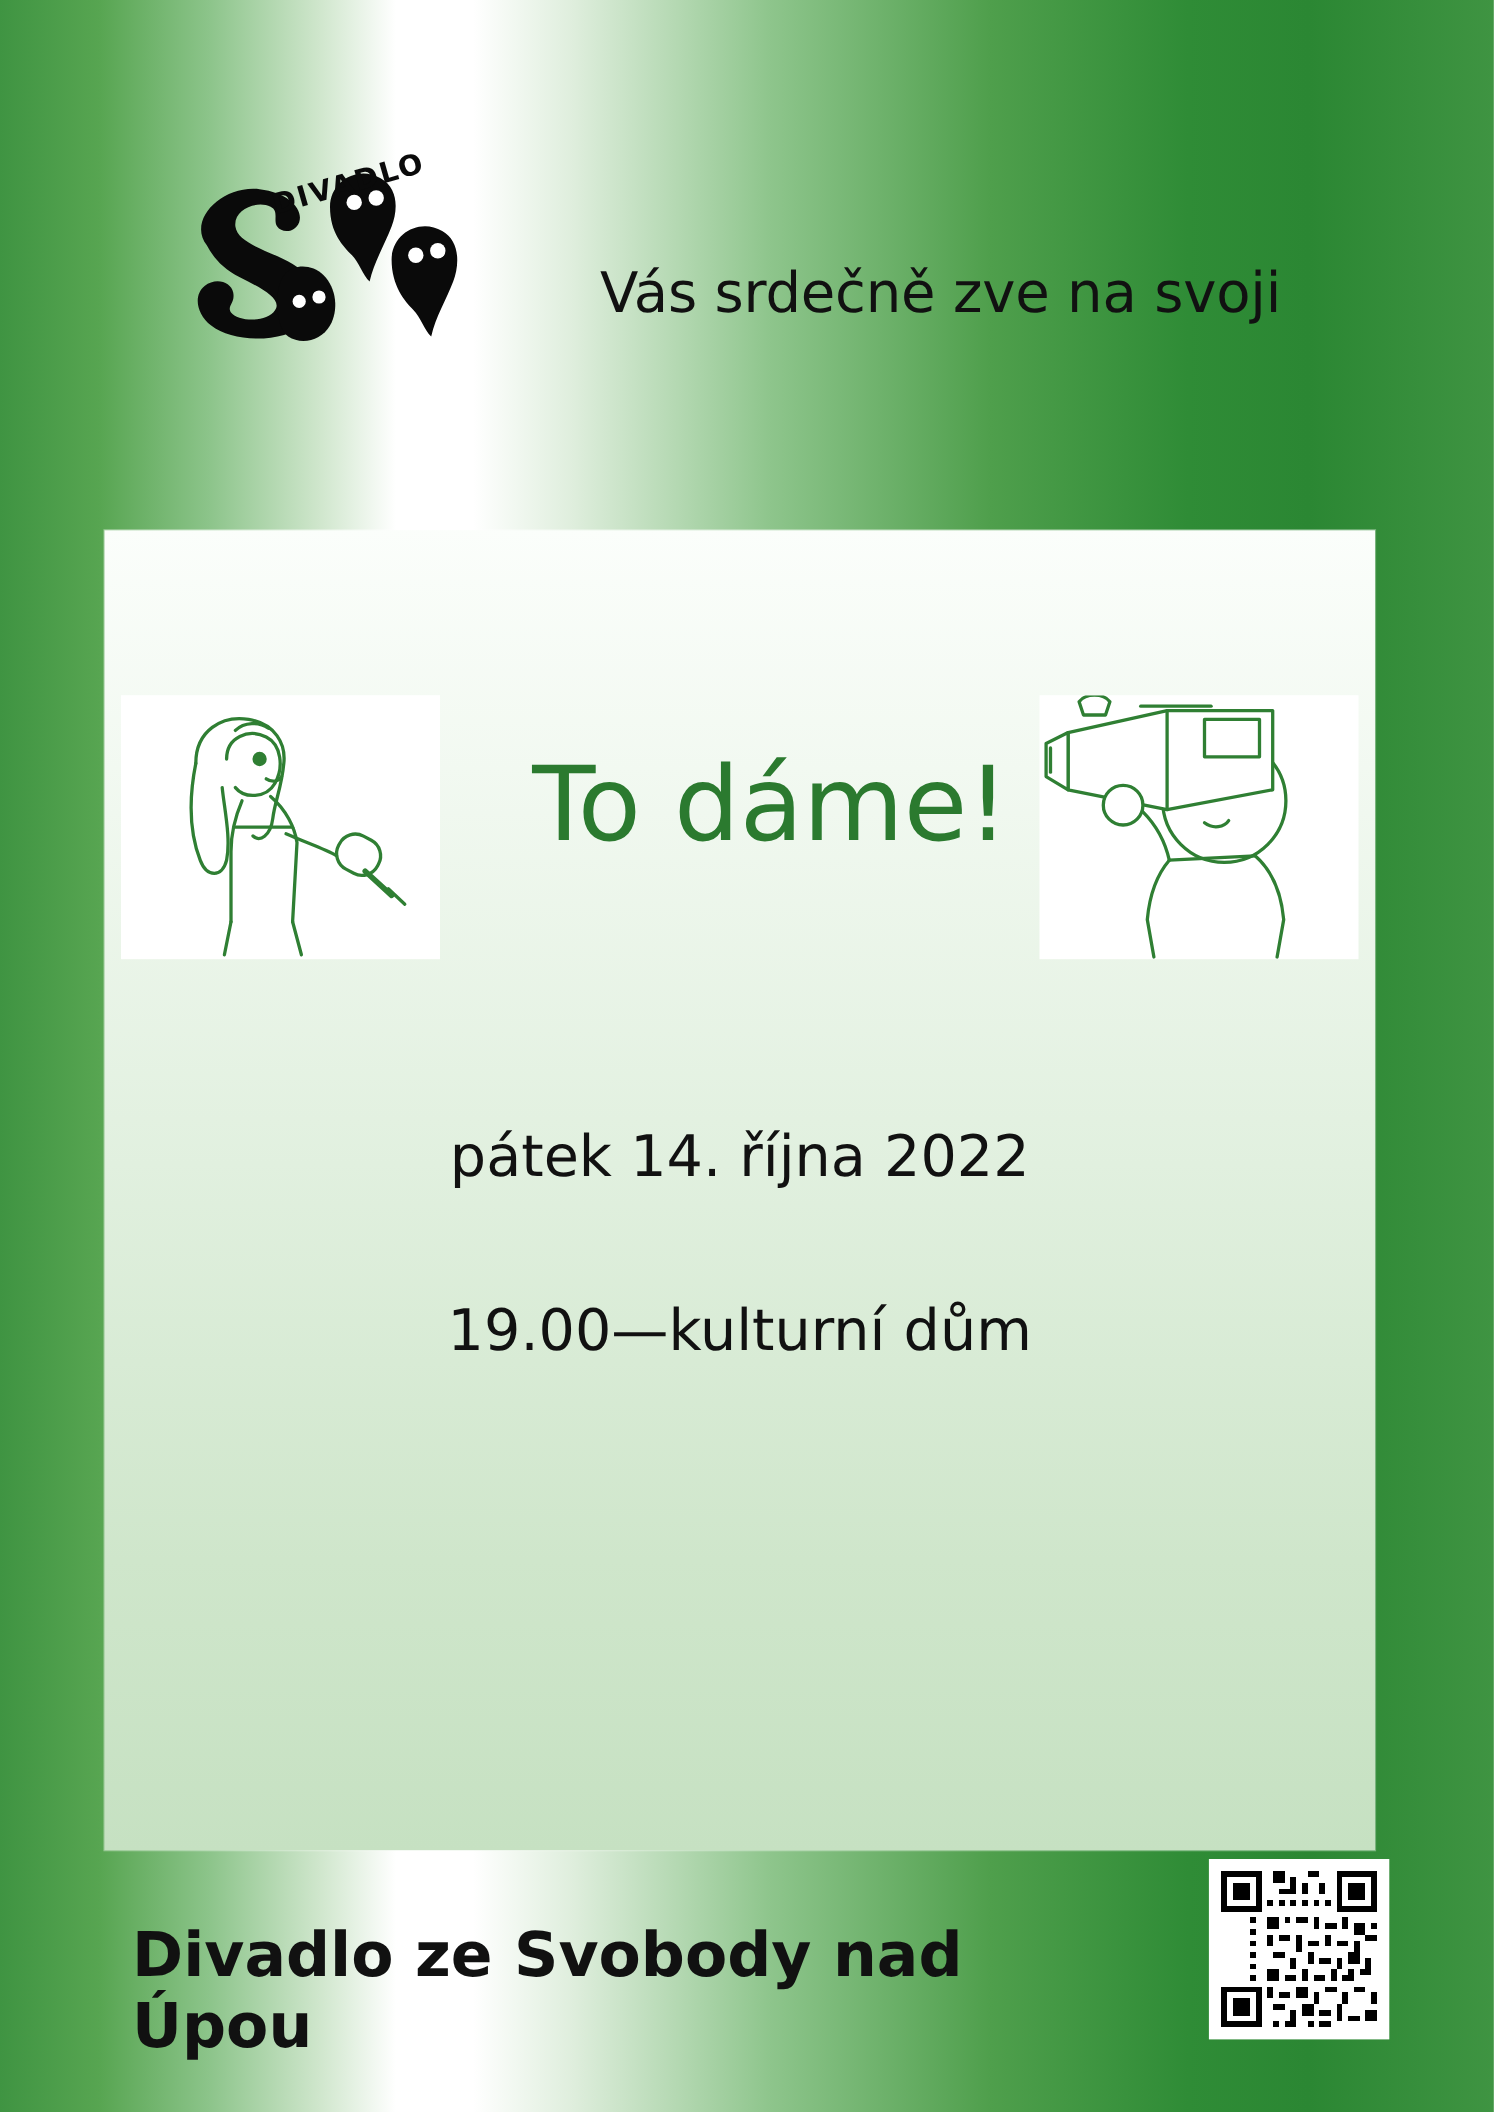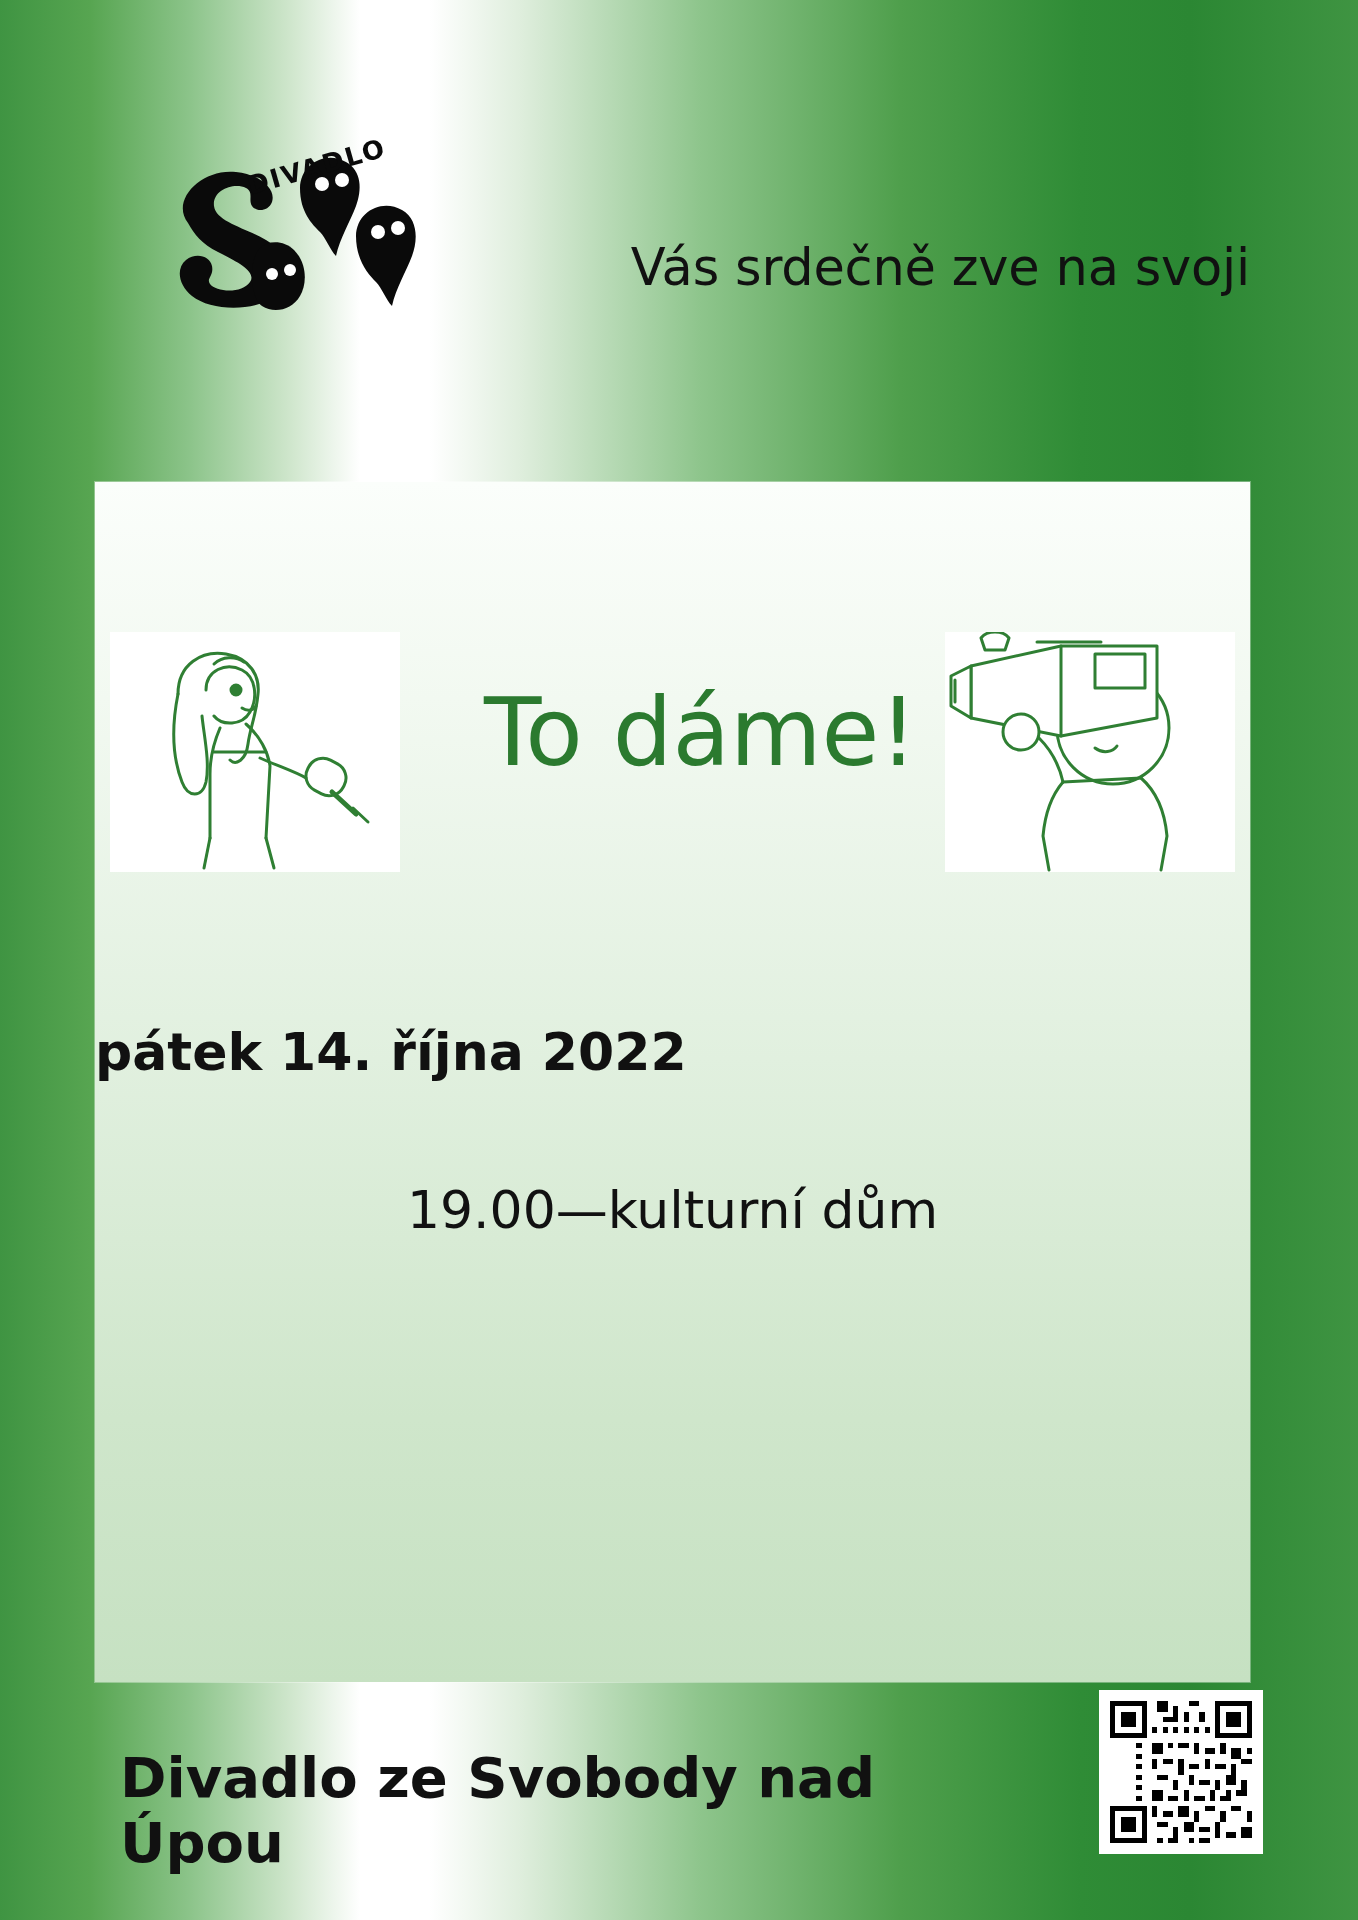--- a/index.html
+++ b/index.html
@@ -49,21 +49,21 @@
     width: 320px;
     height: 200px;
   }
   .logo svg { display: block; }
 
   .header-text {
     position: absolute;
     left: 330px;
     top: 125px;
     width: 790px;
-    text-align: right;
+    text-align: center;
     color: #111111;
     font-size: 51px;
     line-height: 1.28;
     font-weight: 500;
     letter-spacing: -0.2px;
   }
   .header-line2 {
     margin-top: 4px;
   }
 
@@ -110,23 +110,24 @@
     font-weight: 500;
     letter-spacing: 0px;
     padding-left: 28px;
   }
 
   .date {
     position: absolute;
     left: 0;
     top: 540px;
     width: 100%;
+    text-align: center;
     font-size: 52px;
     color: #111111;
-    font-weight: 700;
+    font-weight: 400;
   }
   .time-place {
     position: absolute;
     left: 0;
     top: 698px;
     width: 100%;
     text-align: center;
     font-size: 52px;
     color: #111111;
     font-weight: 400;

